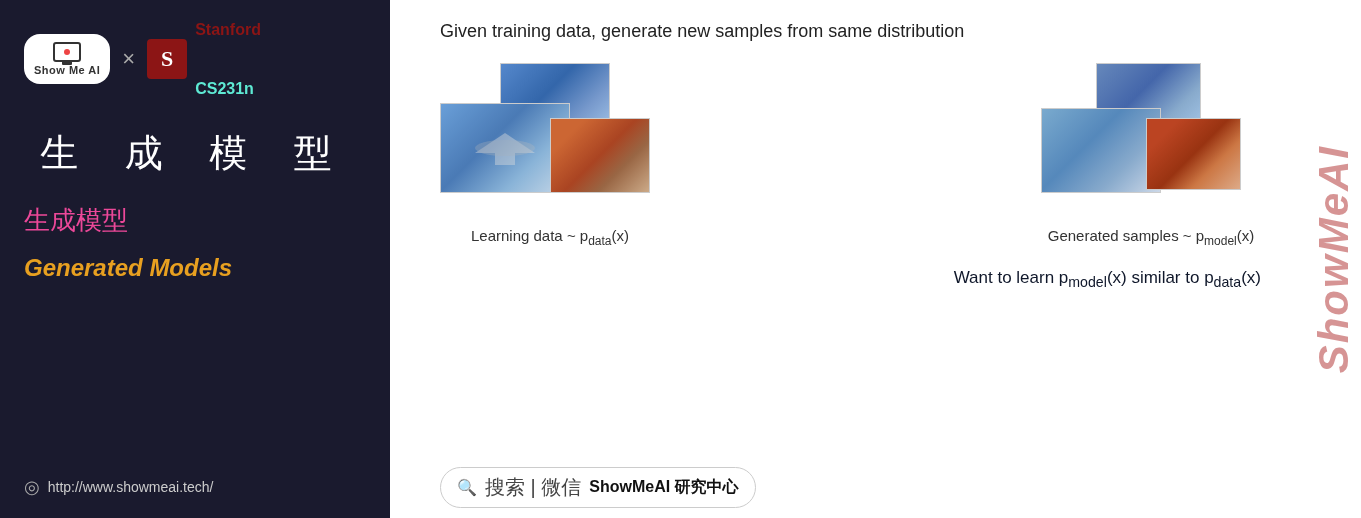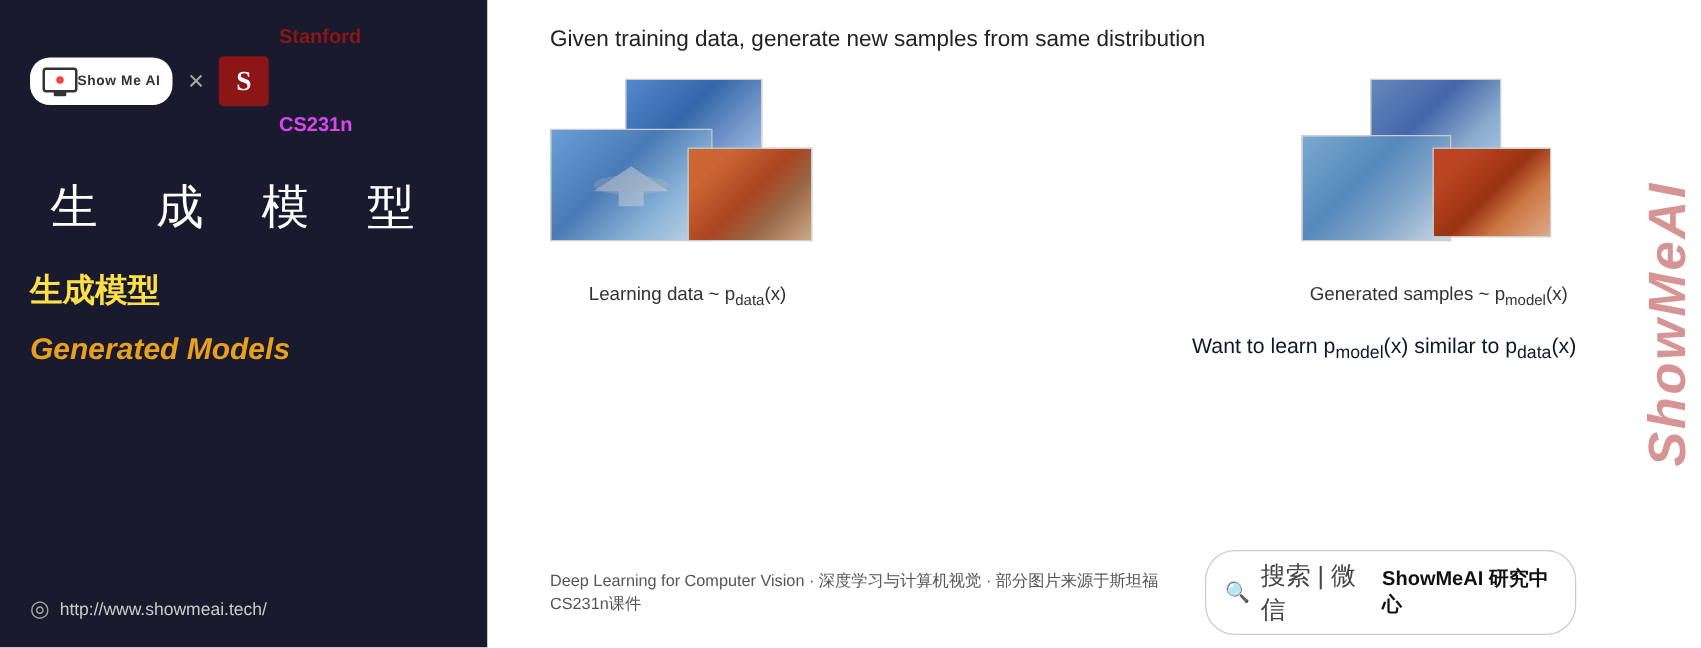--- a/index.html
+++ b/index.html
@@ -29,21 +29,21 @@
       align-items: center;
       gap: 12px;
       margin-bottom: 30px;
     }
 
     .showmeai-logo {
       background: #fff;
       border-radius: 16px;
       padding: 8px 10px;
       display: flex;
-      flex-direction: row;
+      flex-direction: column;
       align-items: center;
       min-width: 80px;
       text-align: right;
     }
 
     .showmeai-logo .icon-row {
       display: flex;
       align-items: center;
       gap: 3px;
       margin-bottom: 2px;
@@ -119,38 +119,37 @@
     .stanford-name {
       font-size: 16px;
       font-weight: bold;
       color: #8C1515;
       line-height: 1.2;
     }
 
     .stanford-course {
       font-size: 16px;
       font-weight: bold;
-      color: #d946ef;
+      color: #5eead4;
       line-height: 1.2;
-      margin-top: 12px;
     }
 
     .chinese-title {
       font-size: 38px;
       font-weight: 400;
       color: #fff;
       letter-spacing: 18px;
       margin-bottom: 24px;
       text-align: center;
     }
 
     .chinese-subtitle {
       font-size: 26px;
-      font-weight: bold;
-      color: #fde047;
+      font-weight: normal;
+      color: #ec4899;
       margin-bottom: 16px;
     }
 
     .english-subtitle {
       font-size: 24px;
       font-weight: bold;
       color: #e8a020;
       font-style: italic;
       margin-bottom: auto;
     }
@@ -436,23 +435,20 @@
         <span>Generated samples ~ p</span><sub class="caption-sub">model</sub><span>(x)</span>
       </div>
     </div>
   </div>
 
   <div class="bottom-text">
     <span>Want to learn p</span><sub>model</sub><span>(x) similar to p</span><sub>data</sub><span>(x)</span>
   </div>
 
   <div class="footer-row">
-    <div class="footer-left">
-      <span>Deep Learning for Computer Vision · 深度学习与计算机视觉 · 部分图片来源于斯坦福CS231n课件</span>
-    </div>
 
     <div class="search-box">
       <span class="search-icon">🔍</span>
       <span class="search-label">搜索 | 微信</span>
       <span class="search-brand">ShowMeAI 研究中心</span>
     </div>
   </div>
 
 </div>
 

